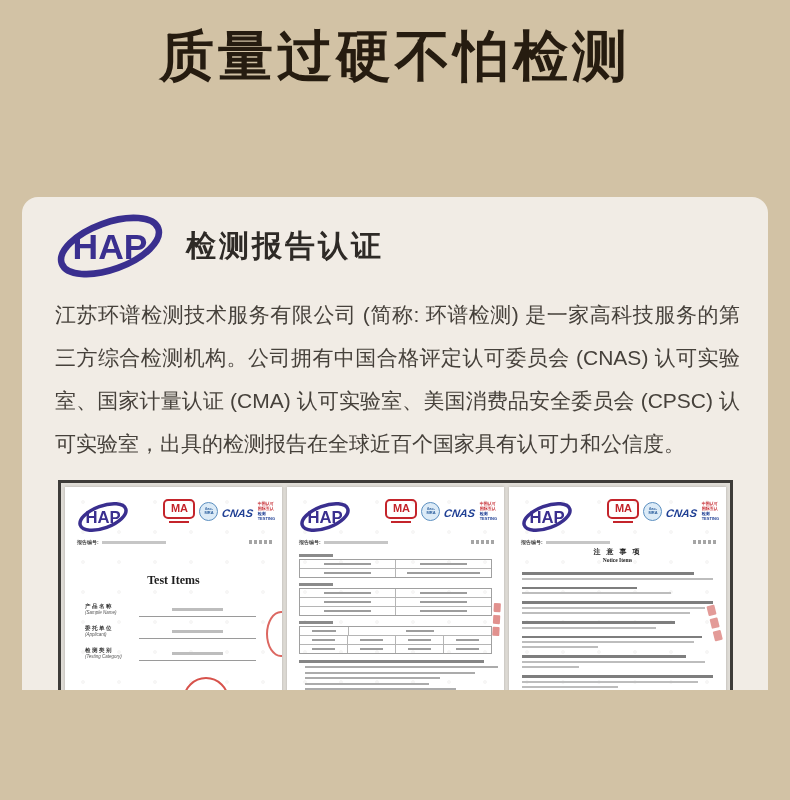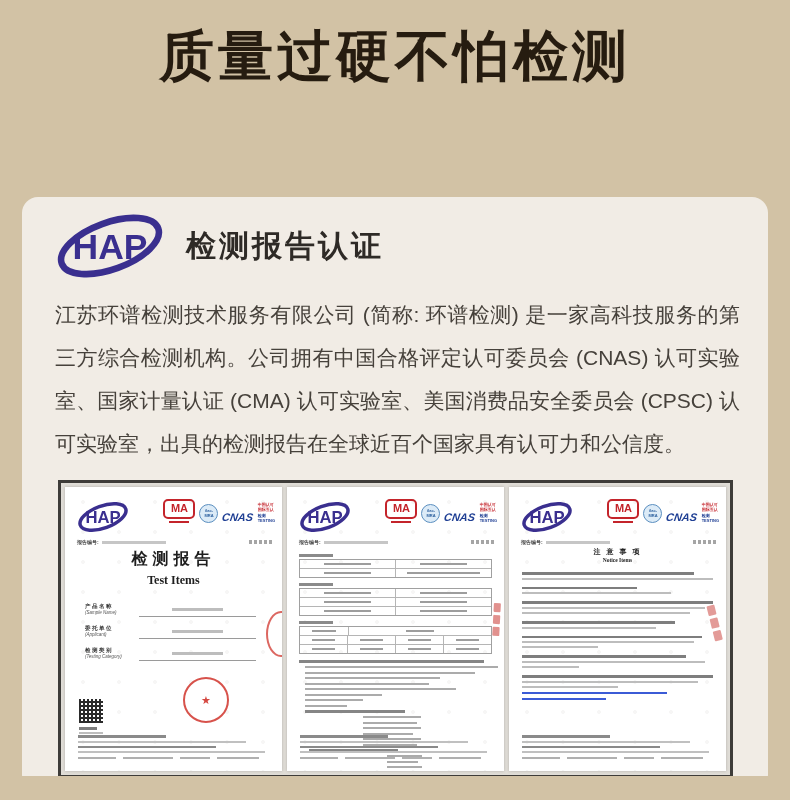--- a/index.html
+++ b/index.html
@@ -1,16 +1,16 @@
 <!DOCTYPE html>
 <html><head>
 <meta charset="utf-8">
 <style>
   html,body{margin:0;padding:0;background:#d2c2a5;}
-  .stage{position:relative;width:790px;height:776px;background:#d2c2a5;overflow:hidden;
+  .stage{position:relative;width:790px;height:690px;background:#d2c2a5;overflow:hidden;
          font-family:"Liberation Sans","DejaVu Sans",sans-serif;}
   
   .t1{position:absolute;left:0;right:0;top:20px;text-align:center;
       font-family:"Liberation Serif","DejaVu Serif",serif;font-weight:700;
       font-size:55px;color:#261c10;letter-spacing:4px;white-space:nowrap;}
   .t2{top:104px;font-size:55px;letter-spacing:1px;}
   
   .panel{position:absolute;left:22px;top:197px;width:746px;height:593px;
          background:#f1ece5;border-radius:16px;}
   .brand-row{position:absolute;left:32px;top:10px;display:flex;align-items:center;gap:20px;}
@@ -22,21 +22,21 @@
            box-sizing:border-box;border:3px solid #3e3c39;background:#e0ddd7;
            display:flex;gap:5px;padding:4px;}
   .page{position:relative;flex:1;background:#ffffff;overflow:hidden;
         box-shadow:0 0 3px rgba(0,0,0,.2);}
   .page::before{content:"";position:absolute;inset:0;pointer-events:none;
         background-image:radial-gradient(rgba(90,80,70,.05) 2px,transparent 2.4px);
         background-size:36px 30px;}
   
   .cert-head{position:absolute;top:10px;left:10px;right:7px;height:42px;}
   .hap-sm{position:absolute;left:0;top:2px;}
-  .logo-row{position:absolute;right:0;top:2px;display:flex;gap:4px;align-items:flex-end;padding-left:11px;}
+  .logo-row{position:absolute;right:0;top:2px;display:flex;gap:4px;align-items:center;padding-left:11px;}
   .cma-box{border:2px solid #c4242b;border-radius:5px;color:#c4242b;font-weight:700;
            font-size:11px;line-height:14px;width:28px;height:16px;text-align:center;}
   .cma-sub{width:20px;height:2px;background:#c4242b;margin:2px auto 0;}
   .ilac{width:19px;height:19px;border-radius:50%;background:#dcebf7;border:1px solid #5b8fc0;
         color:#2b5f9e;font-size:4px;line-height:1.2;text-align:center;box-sizing:border-box;
         padding-top:4px;font-weight:700;}
   .cnas{color:#1f3f94;font-weight:700;font-style:italic;font-size:11px;margin-top:3px;
         transform:skewX(-8deg);}
   .accred{font-size:4px;line-height:1.3;text-align:left;font-weight:700;}
   .accred .r{color:#c4242b;display:block;}
@@ -163,21 +163,20 @@
               <span class="bar"></span>
             </span>
           <span class="pageno">
               <i></i>
               <i></i>
               <i></i>
               <i></i>
               <i></i>
             </span>
         </div>
-        <div class="c1-title">检测报告</div>
         <div class="c1-sub">Test Items</div>
         <div class="fields">
           <div class="frow">
             <div class="flabel"><span>产 品 名 称</span><em>(Sample Name)</em></div>
             <div class="fval">
                 <i></i>
               </div>
           </div>
           <div class="frow">
             <div class="flabel"><span>委 托 单 位</span><em>(Applicant)</em></div>

